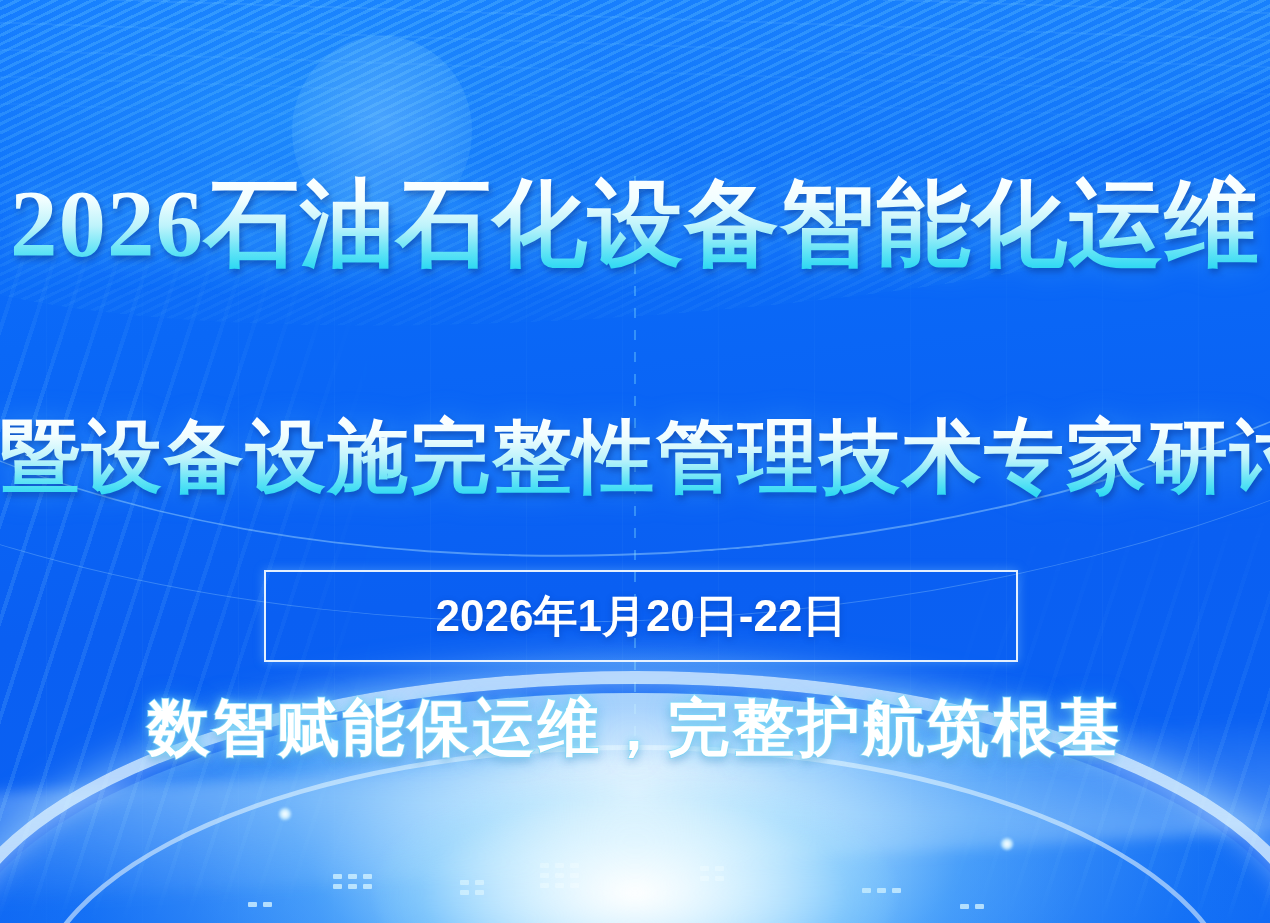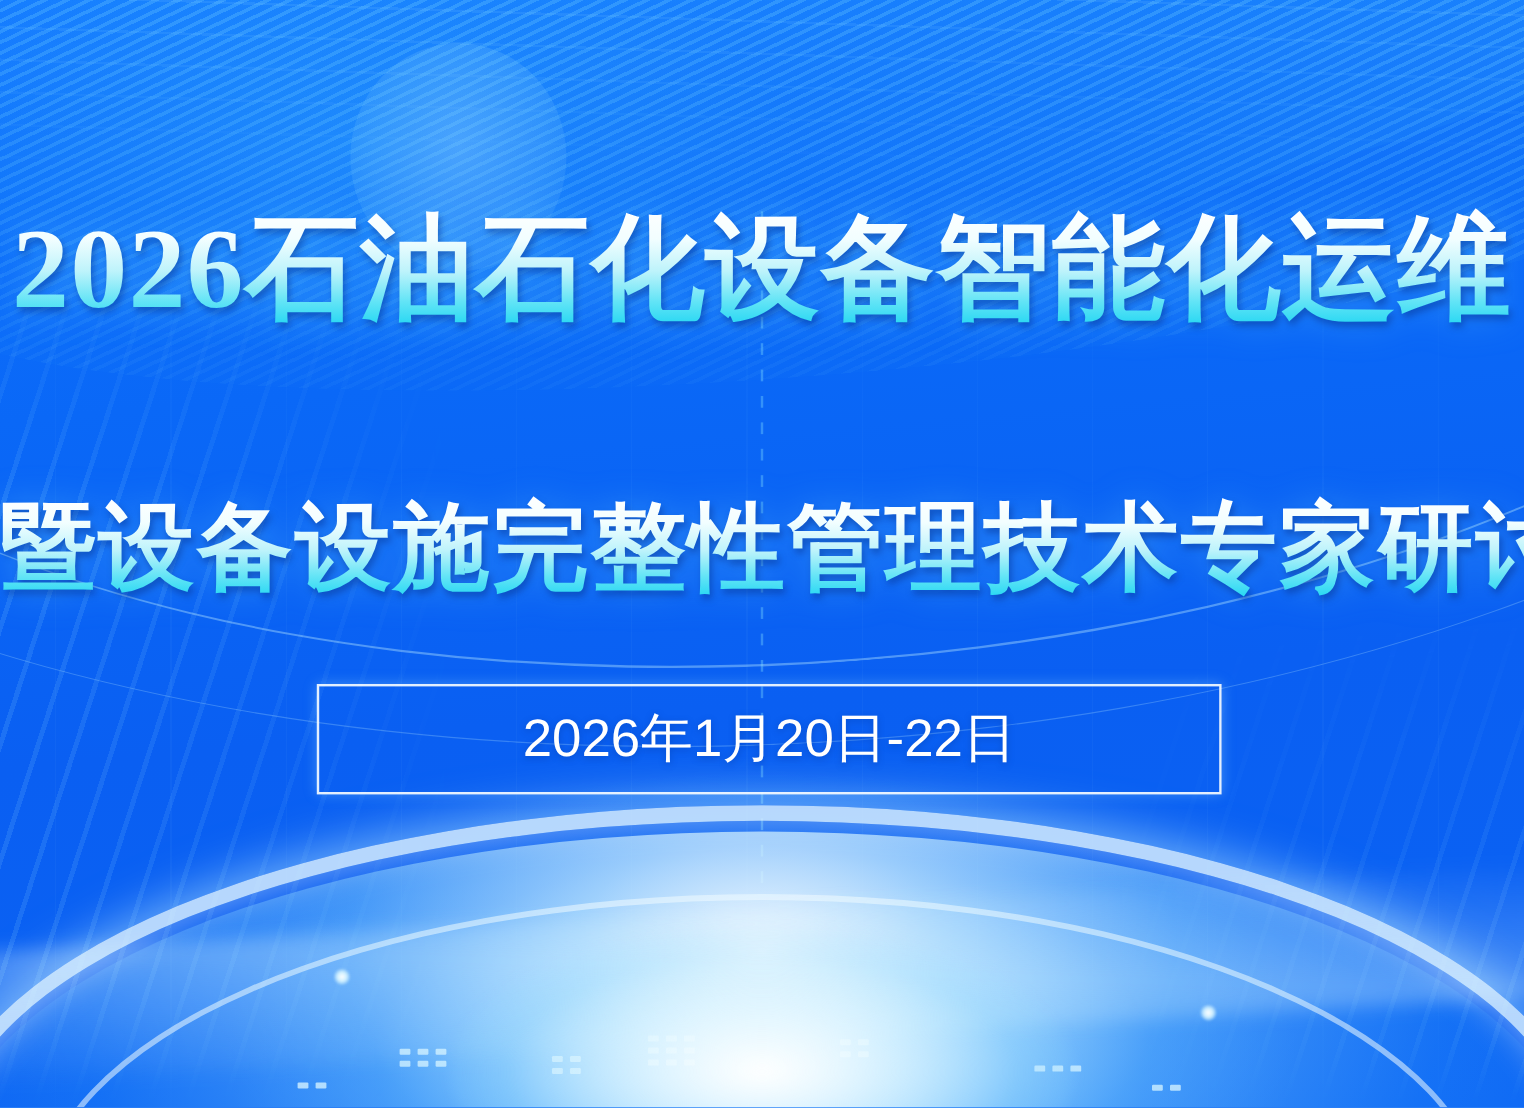--- a/index.html
+++ b/index.html
@@ -168,21 +168,21 @@
   #title2{top:288px;font-size:95px;line-height:104px;}
   #title3{top:412px;font-size:80px;line-height:90px;letter-spacing:2px;}
 
   .date-box{
     position:absolute;left:264px;top:570px;width:750px;height:88px;
     border:2px solid rgba(246,252,255,0.92);
     box-shadow:0 0 10px rgba(160,225,255,.35);
     display:flex;align-items:center;justify-content:center;gap:44px;
   }
   .date-box span{
-    color:#ffffff;font-size:44px;line-height:48px;font-weight:400;white-space:nowrap;
+    color:#ffffff;font-size:44px;line-height:48px;font-weight:700;white-space:nowrap;
     font-family:"Liberation Sans","DejaVu Sans",sans-serif;
     text-shadow:0 2px 6px rgba(6,46,135,0.35);
   }
 
   #tagline{
     position:absolute;left:0;top:692px;width:1270px;text-align:center;
     font-size:62px;line-height:72px;font-weight:bold;letter-spacing:3px;
     color:#ffffff;white-space:nowrap;
     font-family:"Liberation Sans","DejaVu Sans",sans-serif;
     -webkit-text-stroke:1.5px rgba(150,235,255,0.95);
@@ -252,15 +252,16 @@
 
     <div class="title-line" id="title1">2026石油石化设备智能化运维</div>
 
 
     <div class="title-line" id="title3">暨设备设施完整性管理技术专家研讨会</div>
 
     <div class="date-box">
       <span>2026年1月20日-22日</span>
     </div>
 
+    <div id="tagline">数智赋能保运维，完整护航筑根基</div>
 
   </div>
 </div>
 
 </body></html>

